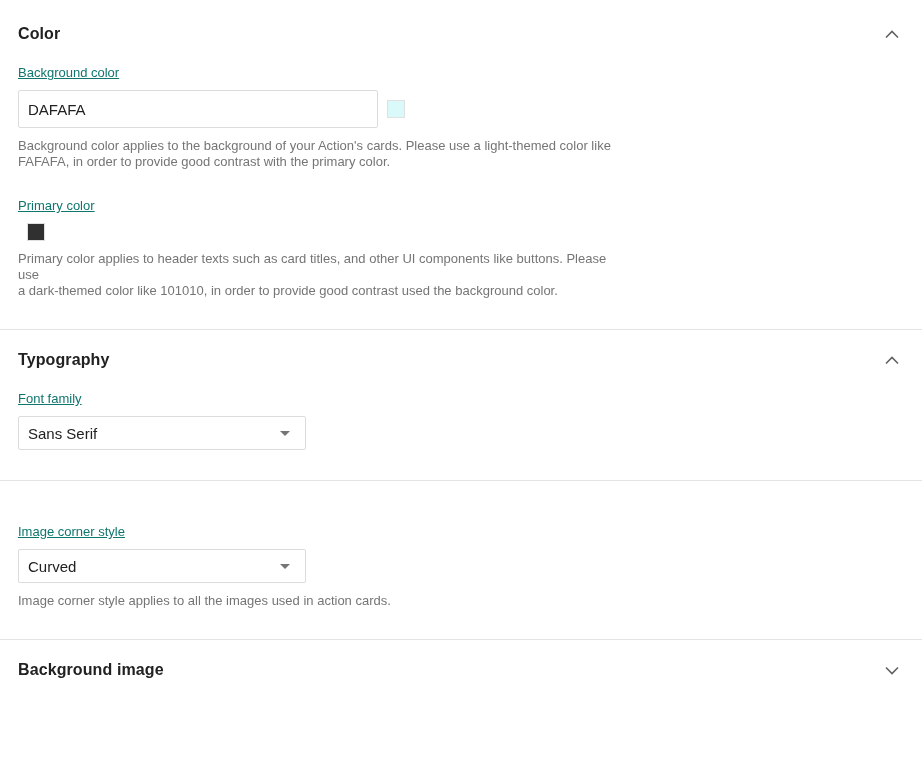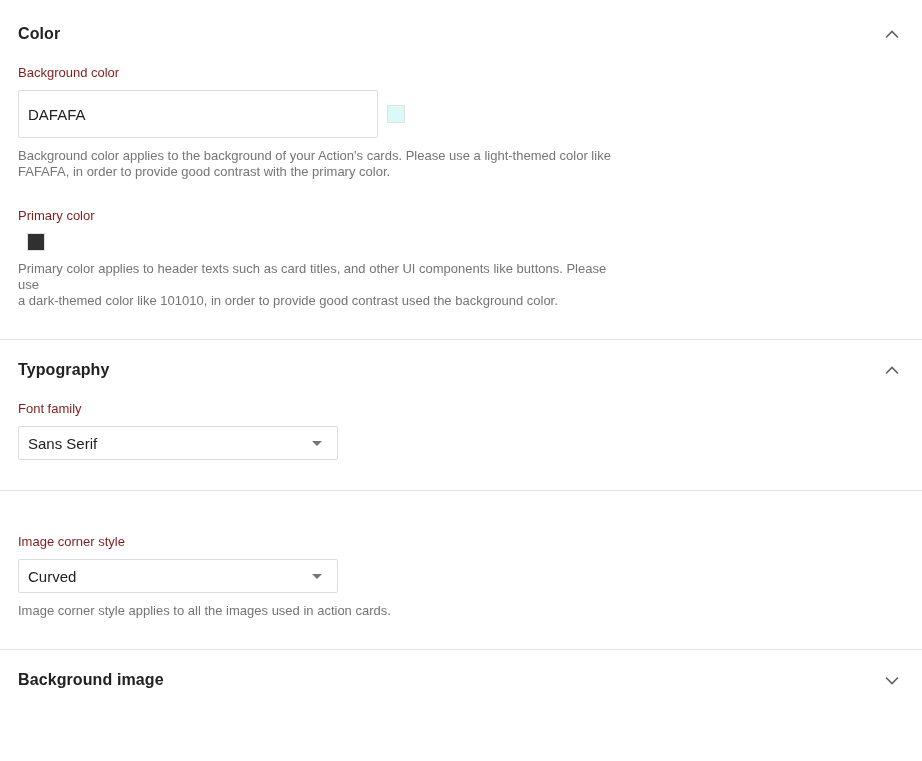--- a/index.html
+++ b/index.html
@@ -35,30 +35,31 @@
     cursor: pointer;
     display: flex;
     align-items: center;
   }
   .collapse-btn svg { display: block; }
   .field { margin-top: 0; }
   .field-label {
     margin-top: 22px;
     font-size: 13px;
     line-height: 15px;
-    color: #7f1d1d;
+    color: #0f766e;
+    text-decoration: underline;
   }
   .input-row {
     display: flex;
     align-items: center;
     margin-top: 10px;
   }
   .text-input {
     width: 360px;
-    height: 48px;
+    height: 38px;
     border: 1px solid #dcdcdc;
     border-radius: 2px;
     padding: 0 9px;
     font-size: 15px;
     color: #212121;
     font-family: "Liberation Sans", sans-serif;
     background: #fff;
     outline: none;
   }
   .swatch {
@@ -71,21 +72,21 @@
   .helper {
     margin-top: 10px;
     font-size: 13px;
     line-height: 16px;
     color: #757575;
     max-width: 600px;
   }
   .field + .field { margin-top: 28px; }
   .select-box {
     margin-top: 10px;
-    width: 320px;
+    width: 288px;
     height: 34px;
     border: 1px solid #dcdcdc;
     border-radius: 2px;
     background: #fff;
     display: flex;
     align-items: center;
     justify-content: space-between;
     padding: 0 15px 0 9px;
     font-size: 15px;
     color: #212121;

